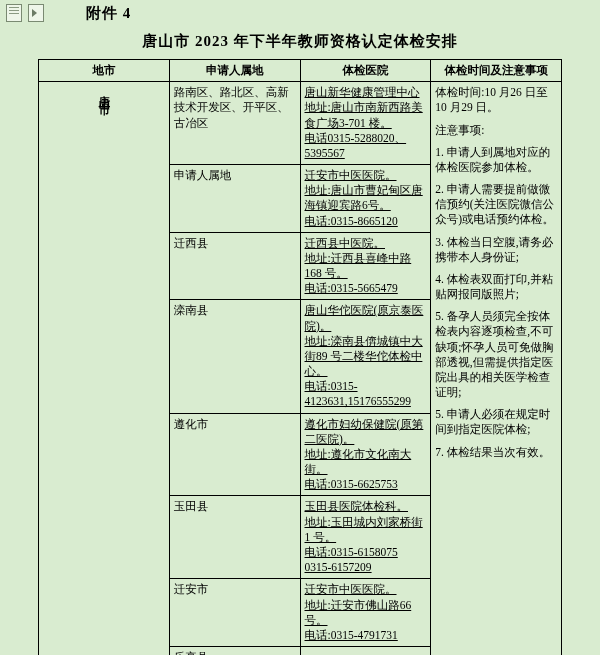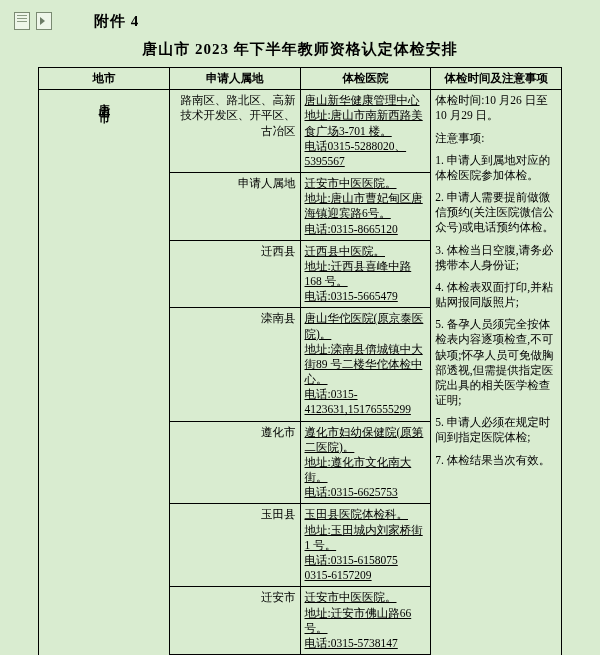--- a/index.html
+++ b/index.html
@@ -12,21 +12,21 @@
     background: #d9ecd0;
     font-family: "Liberation Serif", "DejaVu Serif", serif;
     color: #000;
     overflow: hidden;
   }
   .page {
     position: relative;
     width: 600px;
     height: 655px;
     box-sizing: border-box;
-    padding: 8px;
+    padding: 0;
   }
   
   .topbar {
     height: 26px;
     display: flex;
     align-items: center;
     padding-left: 6px;
     gap: 6px;
   }
   .mini-icon {
@@ -87,21 +87,21 @@
   }
   td.city {
     text-align: center;
     vertical-align: middle;
     font-weight: bold;
     font-size: 13px;
     width: 40px;
     letter-spacing: 2px;
   }
   td.area {
-    text-align: right;
+    text-align: left;
     vertical-align: middle;
     font-size: 11.5px;
     width: 76px;
     line-height: 1.45;
     margin-left: 35px;
   }
   td.hosp {
     width: 272px;
   }
   td.notes {
@@ -215,21 +215,21 @@
           <span class="hosp-line">地址:玉田城内刘家桥街1 号。</span>
           <span class="hosp-line">电话:0315-6158075 0315-6157209</span>
         </td>
       </tr>
 
       <tr>
         <td class="area">迁安市</td>
         <td class="hosp">
           <span class="hosp-line">迁安市中医医院。</span>
           <span class="hosp-line">地址:迁安市佛山路66 号。</span>
-          <span class="hosp-line">电话:0315-5738147</span>
+          <span class="hosp-line">电话:0315-4791731</span>
         </td>
       </tr>
 
       <tr>
         <td class="area">乐亭县</td>
         <td class="hosp">
           
           
           
         </td>

